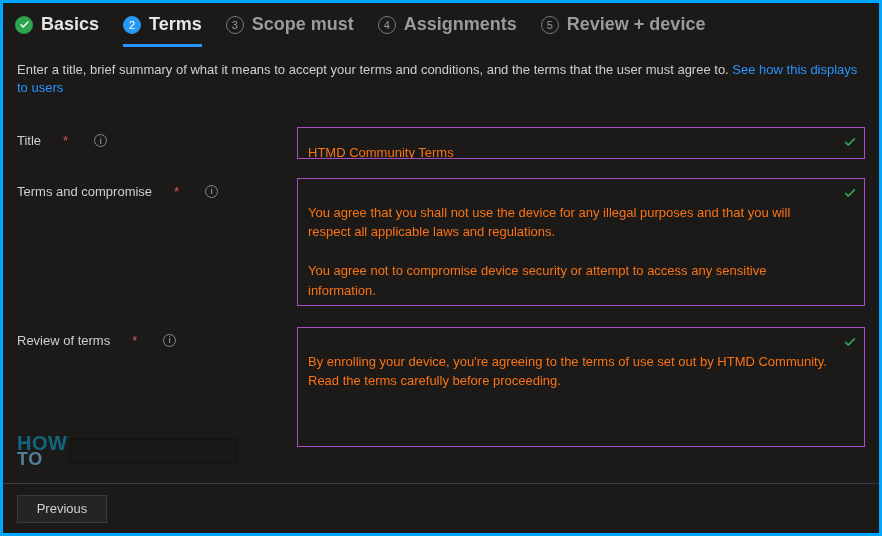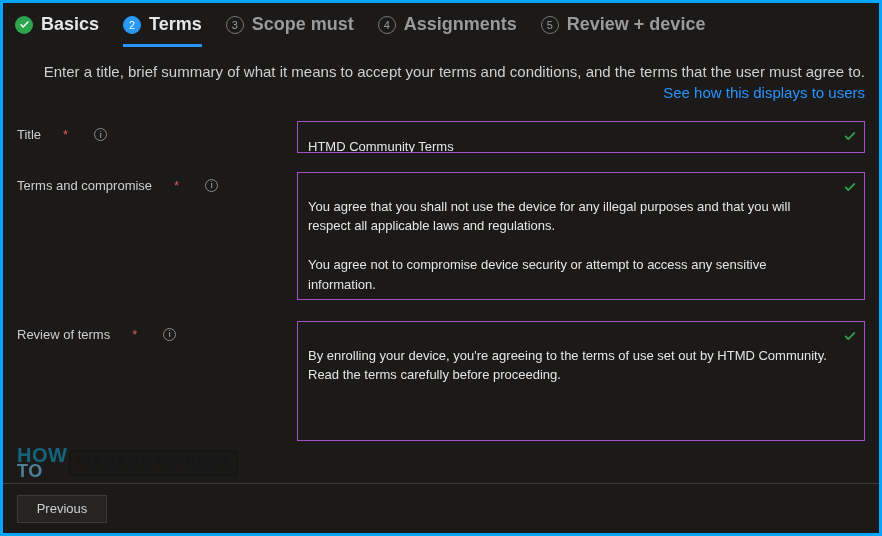--- a/index.html
+++ b/index.html
@@ -63,24 +63,23 @@
   .tab-label { font-size: 18px; font-weight: bold; }
 
   .content {
     flex: 1;
     padding: 14px 14px 0 14px;
     overflow: hidden;
     position: relative;
   }
   .intro {
     color: #cfcfcf;
-    font-size: 15px;
+    font-size: 13px;
     line-height: 1.4;
-    margin-bottom: 18px;
-    text-align: right;
+    margin-bottom: 30px;
   }
   .intro a { color: #2993ff; text-decoration: none; cursor: pointer; }
 
   .form-row {
     display: flex;
     align-items: flex-start;
     margin-bottom: 18px;
   }
   .form-label {
     width: 280px;
@@ -104,21 +103,21 @@
     cursor: pointer;
   }
   .field-wrap {
     flex: 1;
     position: relative;
   }
   .text-input, .text-area {
     width: 100%;
     background: #1b1a19;
     border: 1px solid #a64fc4;
-    color: #e5e5e5;
+    color: #f97316;
     font-family: inherit;
     font-size: 13px;
     padding: 24px 28px 6px 10px;
     line-height: 1.5;
     resize: none;
     outline: none;
   }
   .text-input { height: 30px; }
   .text-area { min-height: 128px; }
   .text-area.small { min-height: 120px; }
@@ -128,21 +127,21 @@
     right: 8px;
     width: 14px; height: 14px;
     pointer-events: none;
   }
   .check-valid svg { width: 14px; height: 14px; }
 
   
   .wm {
     position: absolute;
     left: 14px;
-    bottom: 4px;
+    bottom: 16px;
     opacity: 0.55;
     display: flex;
     align-items: center;
     gap: 2px;
     font-weight: 800;
     letter-spacing: 0.5px;
   }
   .wm .how { color:#0ea1ce; font-size: 20px; line-height: 0.8; text-align: left; }
   .wm .to { color:#7dd3fc; font-size: 18px; }
   .wm .box {

